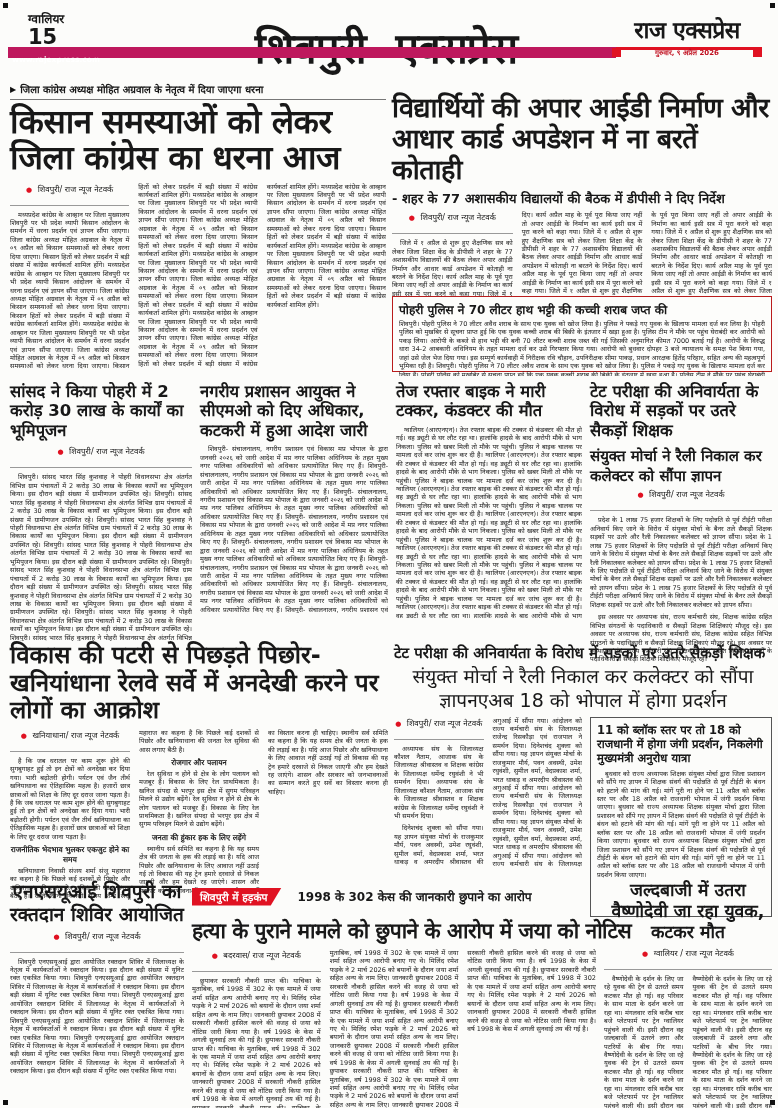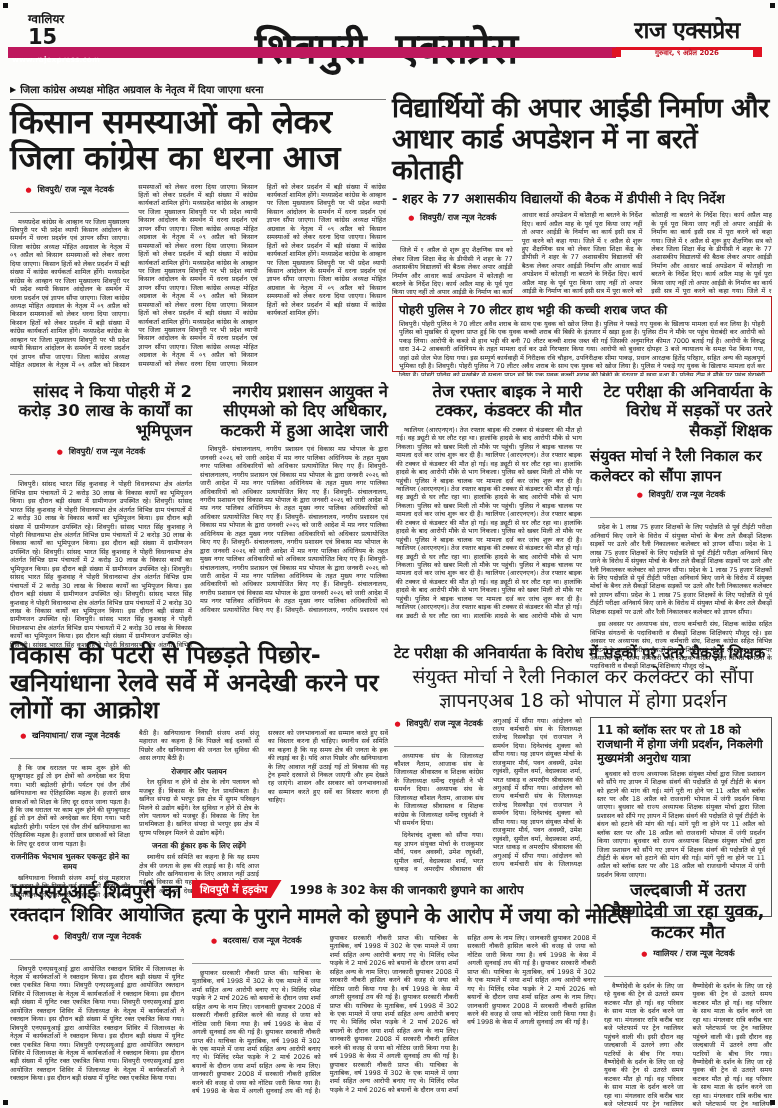--- a/index.html
+++ b/index.html
@@ -19,27 +19,27 @@
   .dateline .sq{width:9px;height:9px;background:#e01222;}
   .dateline .dt{font-size:7px;color:#c01020;font-weight:bold;}
   
   .art{position:absolute;}
   .kicker{display:flex;align-items:center;gap:4px;font-size:10px;font-weight:bold;
           border-bottom:1px solid #777;padding-bottom:3px;}
   .kicker .arr{color:#111;font-size:8px;}
   .h-xl{font-size:33px;line-height:1.1;font-weight:800;letter-spacing:-0.5px;margin:4px 0 6px;}
   .h-lg{font-size:27px;line-height:1.14;font-weight:700;letter-spacing:-0.5px;margin:11px 0 4px;}
   .h-md{font-size:24px;line-height:1.15;font-weight:800;margin:0 0 4px;}
-  .h-col{font-size:16.5px;line-height:1.18;font-weight:800;text-align:right;margin:0 0 5px;}
+  .h-col{font-size:16.5px;line-height:1.18;font-weight:800;text-align:left;margin:0 0 5px;}
   .h-strip{font-size:12px;font-weight:800;margin:0 0 2px;}
   .h-light{font-size:19px;line-height:1.25;font-weight:500;text-align:center;margin:2px 0 4px;}
   .subhead{font-size:13px;font-weight:800;margin:0 0 4px;}
   .subhead-c{font-size:15px;font-weight:800;text-align:left;margin:0 0 3px;}
-  .byline{text-align:center;font-size:8px;font-weight:bold;border-bottom:1px solid #999;
-          padding-bottom:18px;margin:0 0 5px;column-span:none;}
+  .byline{text-align:center;font-size:8px;font-weight:normal;border-bottom:1px solid #999;
+          padding-bottom:11px;margin:0 0 5px;column-span:none;}
   .byline .dot{color:#e01222;font-size:7px;margin-right:3px;}
   .bt{font-size:6.5px;line-height:1.3;text-align:justify;margin:0 0 4px;text-indent:8px;color:#222;}
   .bt-sub{font-size:7.5px;font-weight:800;text-align:center;margin:2px 0 2px;text-indent:0;}
   .cols2{column-count:2;column-gap:9px;column-fill:auto;overflow:hidden;}
   .cols3{column-count:3;column-gap:9px;column-fill:auto;overflow:hidden;}
   .box{border:1px solid #b91c1c;padding:4px 6px;box-sizing:border-box;background:#fdfdfb;}
   .inset{border:1.5px solid #555;padding:5px 6px;box-sizing:border-box;}
   
   #kisan{left:10px;top:82px;width:376px;}
   #kisan .cols3{height:192px;}
@@ -215,21 +215,21 @@
       <span>शिवपुरी/ राज न्यूज नेटवर्क</span>
     </div>
     <div class="body1">
       <p class="bt">शिवपुरी एनएसयूआई द्वारा आयोजित रक्तदान शिविर में जिलाध्यक्ष के नेतृत्व में कार्यकर्ताओं ने रक्तदान किया। इस दौरान बड़ी संख्या में यूनिट रक्त एकत्रित किया गया। शिवपुरी एनएसयूआई द्वारा आयोजित रक्तदान शिविर में जिलाध्यक्ष के नेतृत्व में कार्यकर्ताओं ने रक्तदान किया। इस दौरान बड़ी संख्या में यूनिट रक्त एकत्रित किया गया। शिवपुरी एनएसयूआई द्वारा आयोजित रक्तदान शिविर में जिलाध्यक्ष के नेतृत्व में कार्यकर्ताओं ने रक्तदान किया। इस दौरान बड़ी संख्या में यूनिट रक्त एकत्रित किया गया। शिवपुरी एनएसयूआई द्वारा आयोजित रक्तदान शिविर में जिलाध्यक्ष के नेतृत्व में कार्यकर्ताओं ने रक्तदान किया। इस दौरान बड़ी संख्या में यूनिट रक्त एकत्रित किया गया। शिवपुरी एनएसयूआई द्वारा आयोजित रक्तदान शिविर में जिलाध्यक्ष के नेतृत्व में कार्यकर्ताओं ने रक्तदान किया। इस दौरान बड़ी संख्या में यूनिट रक्त एकत्रित किया गया। शिवपुरी एनएसयूआई द्वारा आयोजित रक्तदान शिविर में जिलाध्यक्ष के नेतृत्व में कार्यकर्ताओं ने रक्तदान किया। इस दौरान बड़ी संख्या में यूनिट रक्त एकत्रित किया गया।</p>
     </div>
   </div>
 
   <div class="art" id="hatya">
     <div class="striprow">
       <span class="badge">शिवपुरी में हड़कंप</span>
-      <span class="h-strip" style="margin:0;">1998 के 302 केस की जानकारी छुपाने का आरोप</span>
+      <span class="h-strip" style="margin:8px;">1998 के 302 केस की जानकारी छुपाने का आरोप</span>
     </div>
     <h2 class="h-hatya">हत्या के पुराने मामले को छुपाने के आरोप में जया को नोटिस</h2>
     <div class="cols3">
       <div class="byline">
         <span class="dot">●</span>
         <span>बदरवास/ राज न्यूज नेटवर्क</span>
       </div>
       <p class="bt">छुपाकर सरकारी नौकरी प्राप्त की। याचिका के मुताबिक, वर्ष 1998 में 302 के एक मामले में जया शर्मा सहित अन्य आरोपी बनाए गए थे। मिलिंद रमेश फड़के ने 2 मार्च 2026 को बयानों के दौरान जया शर्मा सहित अन्य के नाम लिए। जानकारी छुपाकर 2008 में सरकारी नौकरी हासिल करने की वजह से जया को नोटिस जारी किया गया है। वर्ष 1998 के केस में अगली सुनवाई तय की गई है। छुपाकर सरकारी नौकरी प्राप्त की। याचिका के मुताबिक, वर्ष 1998 में 302 के एक मामले में जया शर्मा सहित अन्य आरोपी बनाए गए थे। मिलिंद रमेश फड़के ने 2 मार्च 2026 को बयानों के दौरान जया शर्मा सहित अन्य के नाम लिए। जानकारी छुपाकर 2008 में सरकारी नौकरी हासिल करने की वजह से जया को नोटिस जारी किया गया है। वर्ष 1998 के केस में अगली सुनवाई तय की गई है। छुपाकर सरकारी नौकरी प्राप्त की। याचिका के मुताबिक, वर्ष 1998 में 302 के एक मामले में जया शर्मा सहित अन्य आरोपी बनाए गए थे। मिलिंद रमेश फड़के ने 2 मार्च 2026 को बयानों के दौरान जया शर्मा सहित अन्य के नाम लिए। जानकारी छुपाकर 2008 में सरकारी नौकरी हासिल करने की वजह से जया को नोटिस जारी किया गया है। वर्ष 1998 के केस में अगली सुनवाई तय की गई है। छुपाकर सरकारी नौकरी प्राप्त की। याचिका के मुताबिक, वर्ष 1998 में 302 के एक मामले में जया शर्मा सहित अन्य आरोपी बनाए गए थे। मिलिंद रमेश फड़के ने 2 मार्च 2026 को बयानों के दौरान जया शर्मा सहित अन्य के नाम लिए। जानकारी छुपाकर 2008 में सरकारी नौकरी हासिल करने की वजह से जया को नोटिस जारी किया गया है। वर्ष 1998 के केस में अगली सुनवाई तय की गई है। छुपाकर सरकारी नौकरी प्राप्त की। याचिका के मुताबिक, वर्ष 1998 में 302 के एक मामले में जया शर्मा सहित अन्य आरोपी बनाए गए थे। मिलिंद रमेश फड़के ने 2 मार्च 2026 को बयानों के दौरान जया शर्मा सहित अन्य के नाम लिए। जानकारी छुपाकर 2008 में सरकारी नौकरी हासिल करने की वजह से जया को नोटिस जारी किया गया है। वर्ष 1998 के केस में अगली सुनवाई तय की गई है। छुपाकर सरकारी नौकरी प्राप्त की। याचिका के मुताबिक, वर्ष 1998 में 302 के एक मामले में जया शर्मा सहित अन्य आरोपी बनाए गए थे। मिलिंद रमेश फड़के ने 2 मार्च 2026 को बयानों के दौरान जया शर्मा सहित अन्य के नाम लिए। जानकारी छुपाकर 2008 में सरकारी नौकरी हासिल करने की वजह से जया को नोटिस जारी किया गया है। वर्ष 1998 के केस में अगली सुनवाई तय की गई है।</p>
     </div>
   </div>

